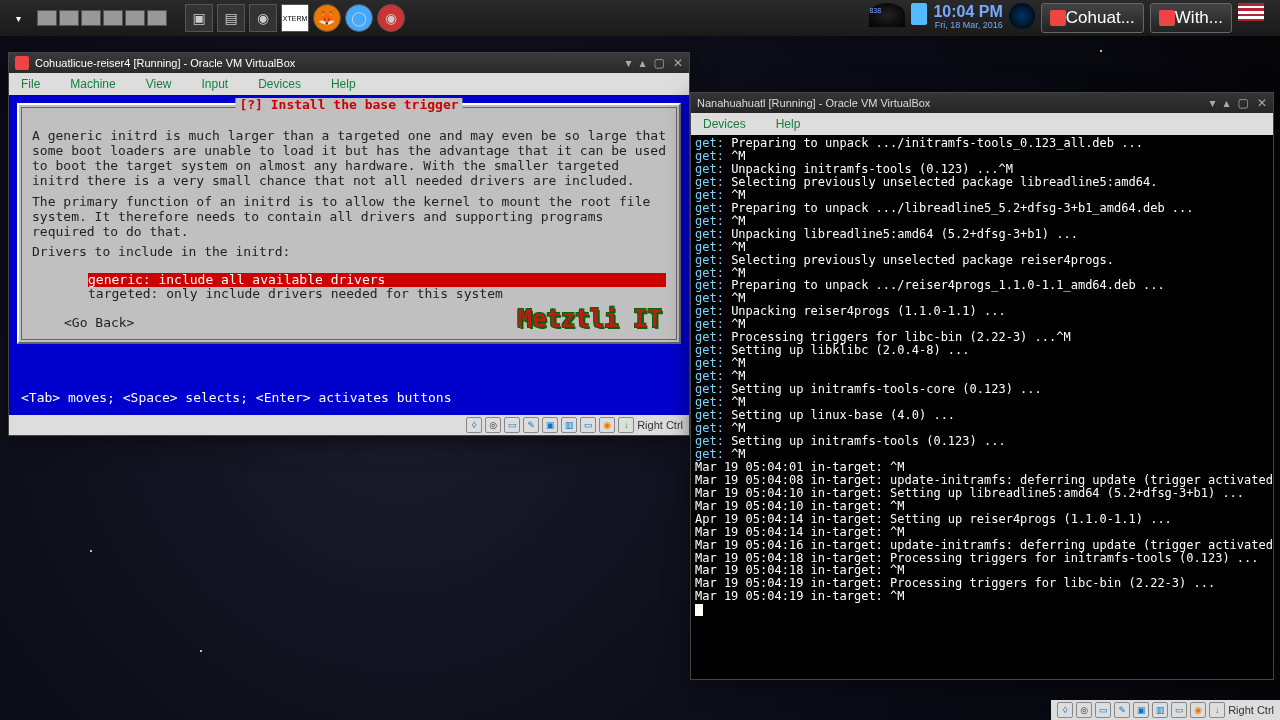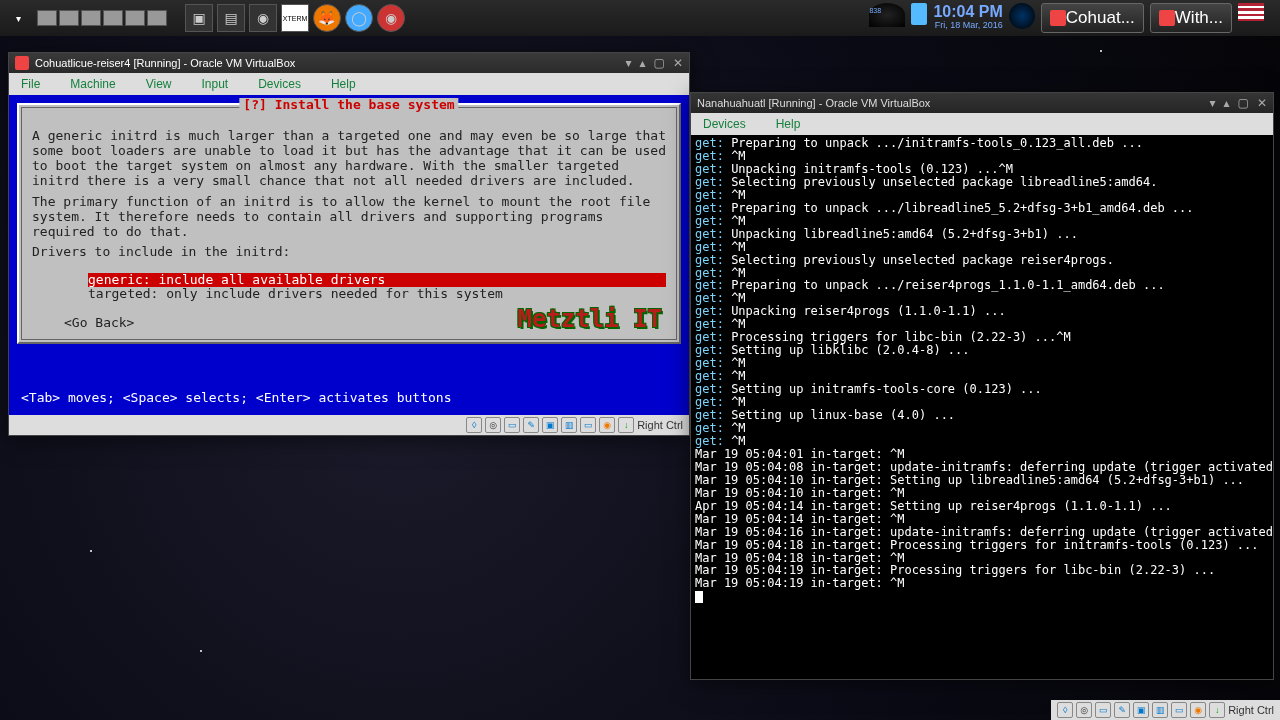--- a/index.html
+++ b/index.html
@@ -117,21 +117,21 @@
         <span>File</span>
         <span>Machine</span>
         <span>View</span>
         <span>Input</span>
         <span>Devices</span>
         <span>Help</span>
       </div>
     <div class="installer-body">
       <div class="inst-frame">
         <div class="inst-inner">
-          <div class="inst-title">[?] Install the base system</div>
+          <div class="inst-title">[?] Install the base trigger</div>
           <div style="margin-top:13px">A generic initrd is much larger than a targeted one and may even be so large that some boot loaders are unable to load it but has the advantage that it can be used to boot the target system on almost any hardware. With the smaller targeted initrd there is a very small chance that not all needed drivers are included.</div>
           <div style="margin-top:6px">The primary function of an initrd is to allow the kernel to mount the root file system. It therefore needs to contain all drivers and supporting programs required to do that.</div>
           <div style="margin-top:5px">Drivers to include in the initrd:</div>
           <div style="margin-top:13px;margin-left:56px">
             <div class="inst-opt sel">generic: include all available drivers           </div>
             <div class="inst-opt">targeted: only include drivers needed for this system</div>
           </div>
           <div class="inst-goback" style="margin-left:32px">&lt;Go Back&gt;</div>
           <div class="watermark">Metztli IT</div>
         </div>
@@ -184,20 +184,21 @@
         <div><span class="y">get:</span> Unpacking reiser4progs (1.1.0-1.1) ...</div>
         <div><span class="y">get:</span> ^M</div>
         <div><span class="y">get:</span> Processing triggers for libc-bin (2.22-3) ...^M</div>
         <div><span class="y">get:</span> Setting up libklibc (2.0.4-8) ...</div>
         <div><span class="y">get:</span> ^M</div>
         <div><span class="y">get:</span> ^M</div>
         <div><span class="y">get:</span> Setting up initramfs-tools-core (0.123) ...</div>
         <div><span class="y">get:</span> ^M</div>
         <div><span class="y">get:</span> Setting up linux-base (4.0) ...</div>
         <div><span class="y">get:</span> ^M</div>
+        <div><span class="y">get:</span> Setting up initramfs-tools (0.123) ...</div>
         <div><span class="y">get:</span> ^M</div>
         <div>Mar 19 05:04:01 in-target: ^M</div>
         <div>Mar 19 05:04:08 in-target: update-initramfs: deferring update (trigger activated)^M</div>
         <div>Mar 19 05:04:10 in-target: Setting up libreadline5:amd64 (5.2+dfsg-3+b1) ...</div>
         <div>Mar 19 05:04:10 in-target: ^M</div>
         <div>Apr 19 05:04:14 in-target: Setting up reiser4progs (1.1.0-1.1) ...</div>
         <div>Mar 19 05:04:14 in-target: ^M</div>
         <div>Mar 19 05:04:16 in-target: update-initramfs: deferring update (trigger activated)^M</div>
         <div>Mar 19 05:04:18 in-target: Processing triggers for initramfs-tools (0.123) ...</div>
         <div>Mar 19 05:04:18 in-target: ^M</div>

